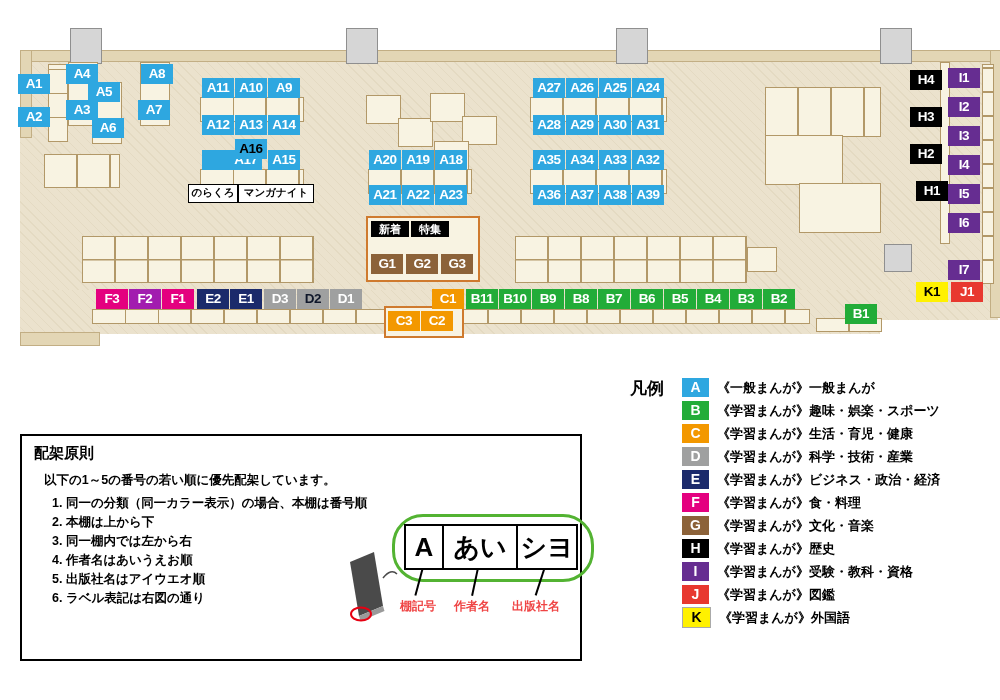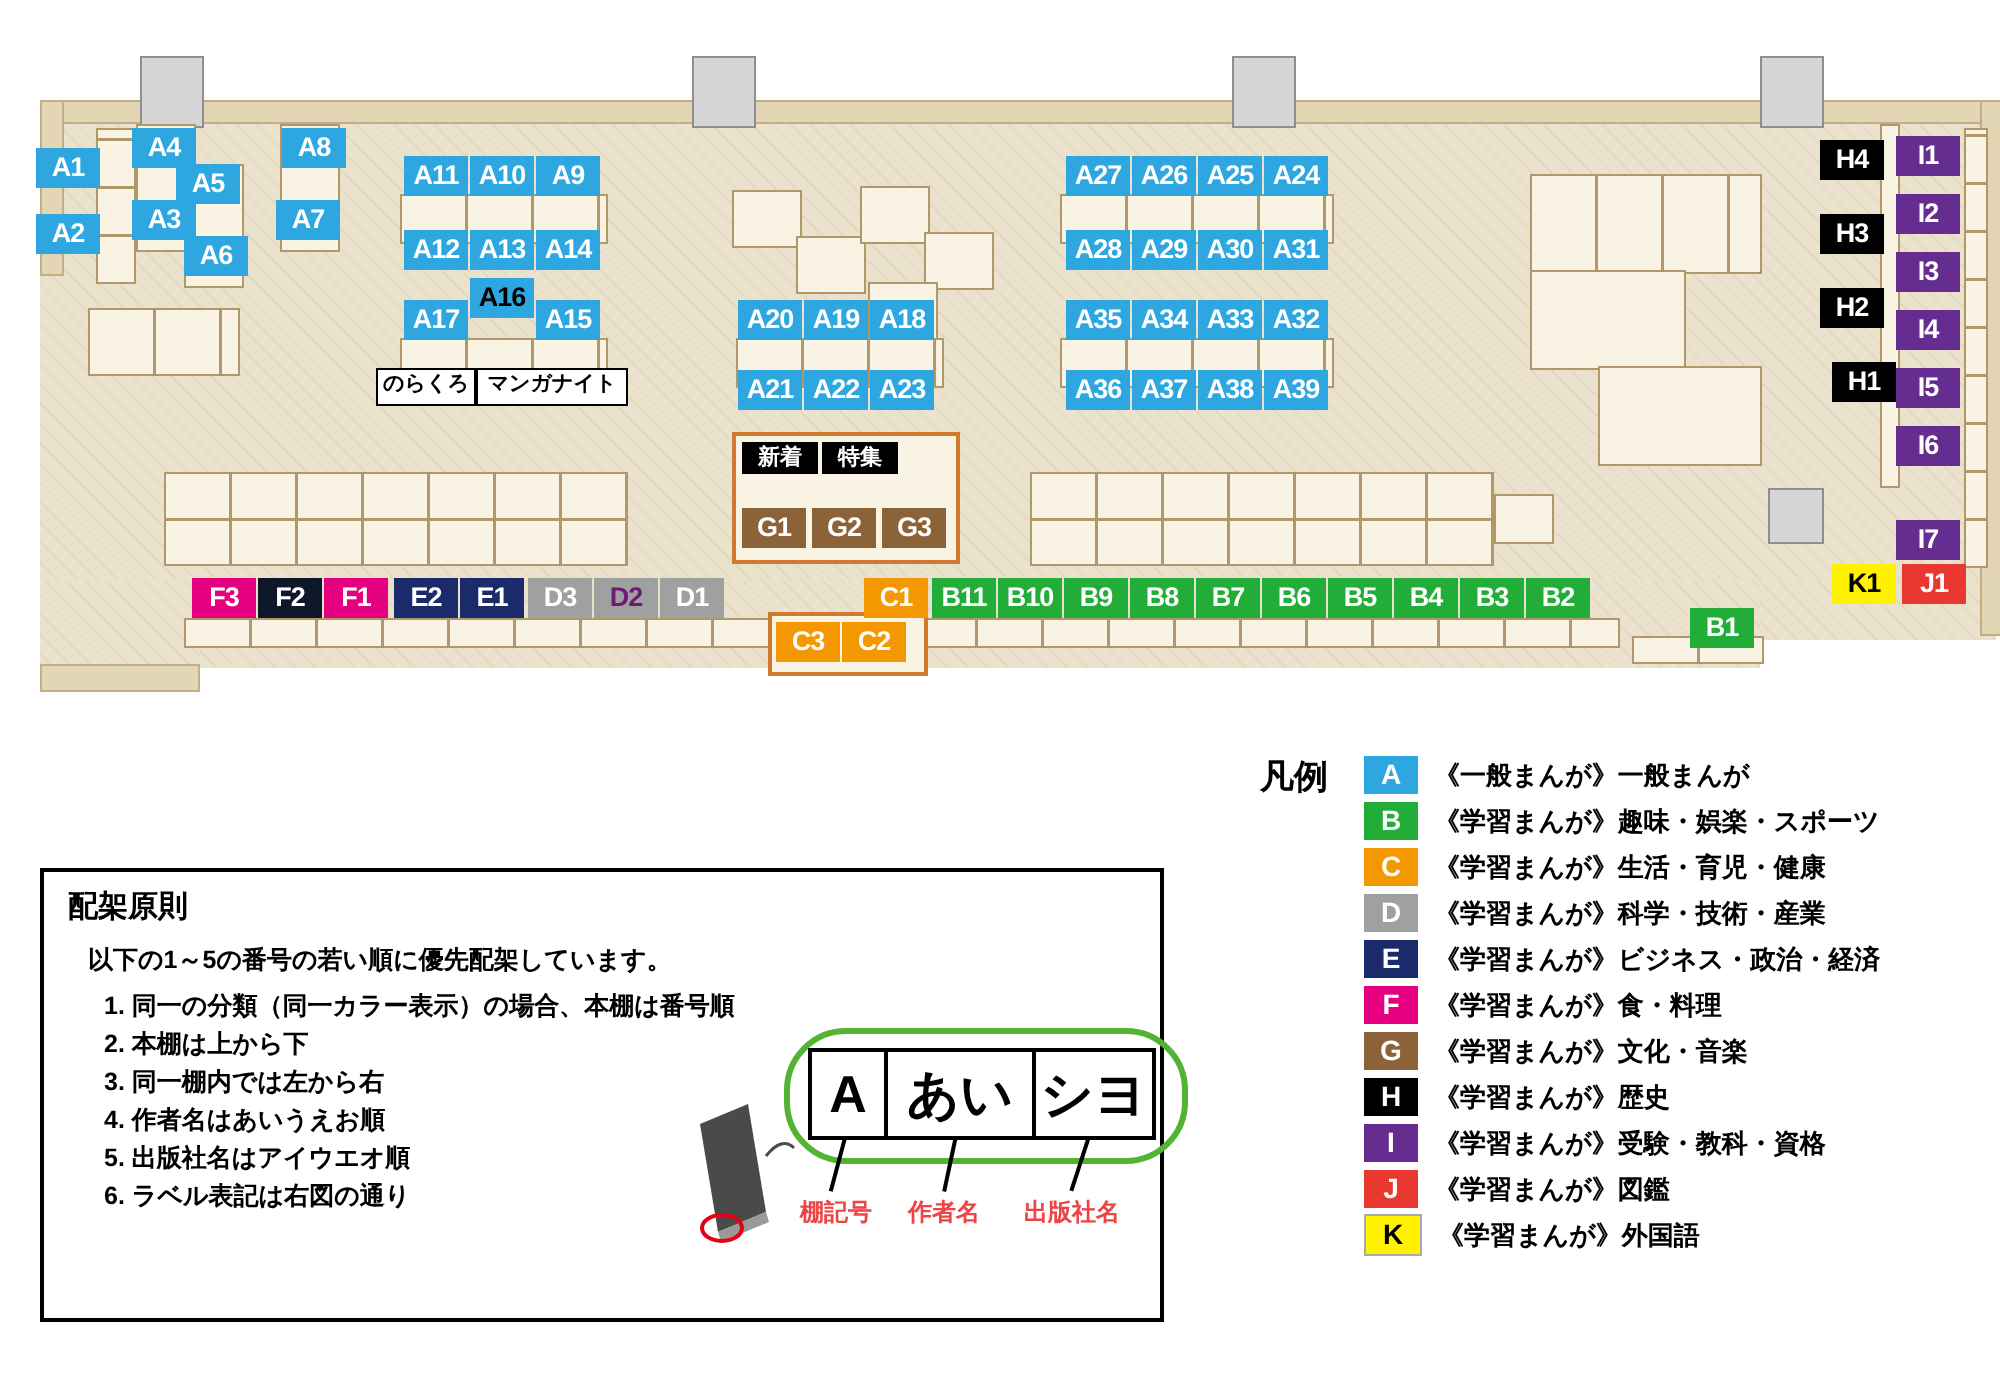--- a/index.html
+++ b/index.html
@@ -102,21 +102,21 @@
       <div class="slabel" style="background: rgb(46, 167, 224); color: rgb(255, 255, 255); left: 88px; top: 82px;">A5</div>
       <div class="slabel" style="background: rgb(46, 167, 224); color: rgb(255, 255, 255); left: 66px; top: 100px;">A3</div>
       <div class="slabel" style="background: rgb(46, 167, 224); color: rgb(255, 255, 255); left: 138px; top: 100px;">A7</div>
       <div class="slabel" style="background: rgb(46, 167, 224); color: rgb(255, 255, 255); left: 92px; top: 118px;">A6</div>
       <div class="slabel" style="background: rgb(46, 167, 224); color: rgb(255, 255, 255); left: 202px; top: 78px;">A11</div>
       <div class="slabel" style="background: rgb(46, 167, 224); color: rgb(255, 255, 255); left: 235px; top: 78px;">A10</div>
       <div class="slabel" style="background: rgb(46, 167, 224); color: rgb(255, 255, 255); left: 268px; top: 78px;">A9</div>
       <div class="slabel" style="background: rgb(46, 167, 224); color: rgb(255, 255, 255); left: 202px; top: 115px;">A12</div>
       <div class="slabel" style="background: rgb(46, 167, 224); color: rgb(255, 255, 255); left: 235px; top: 115px;">A13</div>
       <div class="slabel" style="background: rgb(46, 167, 224); color: rgb(255, 255, 255); left: 268px; top: 115px;">A14</div>
-      <div class="slabel" style="background: rgb(46, 167, 224); color: rgb(255, 255, 255); left: 202px; top: 150px;">A17</div>
+      <div class="slabel" style="background: rgb(46, 167, 224); color: rgb(255, 255, 255); left: 202px; top: 150px; padding-left: 28px;">A17</div>
       <div class="slabel" style="background: rgb(46, 167, 224); color: #000000; left: 235px; top: 139px;">A16</div>
       <div class="slabel" style="background: rgb(46, 167, 224); color: rgb(255, 255, 255); left: 268px; top: 150px;">A15</div>
       <div class="slabel" style="background: rgb(46, 167, 224); color: rgb(255, 255, 255); left: 369px; top: 150px;">A20</div>
       <div class="slabel" style="background: rgb(46, 167, 224); color: rgb(255, 255, 255); left: 402px; top: 150px;">A19</div>
       <div class="slabel" style="background: rgb(46, 167, 224); color: rgb(255, 255, 255); left: 435px; top: 150px;">A18</div>
       <div class="slabel" style="background: rgb(46, 167, 224); color: rgb(255, 255, 255); left: 369px; top: 185px;">A21</div>
       <div class="slabel" style="background: rgb(46, 167, 224); color: rgb(255, 255, 255); left: 402px; top: 185px;">A22</div>
       <div class="slabel" style="background: rgb(46, 167, 224); color: rgb(255, 255, 255); left: 435px; top: 185px;">A23</div>
       <div class="slabel" style="background: rgb(46, 167, 224); color: rgb(255, 255, 255); left: 533px; top: 78px;">A27</div>
       <div class="slabel" style="background: rgb(46, 167, 224); color: rgb(255, 255, 255); left: 566px; top: 78px;">A26</div>
@@ -131,26 +131,26 @@
       <div class="slabel" style="background: rgb(46, 167, 224); color: rgb(255, 255, 255); left: 599px; top: 150px;">A33</div>
       <div class="slabel" style="background: rgb(46, 167, 224); color: rgb(255, 255, 255); left: 632px; top: 150px;">A32</div>
       <div class="slabel" style="background: rgb(46, 167, 224); color: rgb(255, 255, 255); left: 533px; top: 185px;">A36</div>
       <div class="slabel" style="background: rgb(46, 167, 224); color: rgb(255, 255, 255); left: 566px; top: 185px;">A37</div>
       <div class="slabel" style="background: rgb(46, 167, 224); color: rgb(255, 255, 255); left: 599px; top: 185px;">A38</div>
       <div class="slabel" style="background: rgb(46, 167, 224); color: rgb(255, 255, 255); left: 632px; top: 185px;">A39</div>
       <div class="slabel" style="background: rgb(140, 98, 57); color: rgb(255, 255, 255); left: 371px; top: 254px;">G1</div>
       <div class="slabel" style="background: rgb(140, 98, 57); color: rgb(255, 255, 255); left: 406px; top: 254px;">G2</div>
       <div class="slabel" style="background: rgb(140, 98, 57); color: rgb(255, 255, 255); left: 441px; top: 254px;">G3</div>
       <div class="slabel" style="background: rgb(228, 0, 127); color: rgb(255, 255, 255); left: 96px; top: 289px;">F3</div>
-      <div class="slabel" style="background: #0f172a; color: rgb(255, 255, 255); left: 129px; top: 289px;">F2</div>
+      <div class="slabel" style="background: #a21caf; color: rgb(255, 255, 255); left: 129px; top: 289px;">F2</div>
       <div class="slabel" style="background: rgb(228, 0, 127); color: rgb(255, 255, 255); left: 162px; top: 289px;">F1</div>
       <div class="slabel" style="background: rgb(27, 42, 107); color: rgb(255, 255, 255); left: 197px; top: 289px;">E2</div>
       <div class="slabel" style="background: rgb(27, 42, 107); color: rgb(255, 255, 255); left: 230px; top: 289px;">E1</div>
       <div class="slabel" style="background: rgb(159, 160, 160); color: rgb(255, 255, 255); left: 264px; top: 289px;">D3</div>
-      <div class="slabel" style="background: rgb(159, 160, 160); color: #701a75; left: 297px; top: 289px;">D2</div>
+      <div class="slabel" style="background: rgb(159, 160, 160); color: #0f172a; left: 297px; top: 289px;">D2</div>
       <div class="slabel" style="background: rgb(159, 160, 160); color: rgb(255, 255, 255); left: 330px; top: 289px;">D1</div>
       <div class="slabel" style="background: rgb(243, 152, 0); color: rgb(255, 255, 255); left: 432px; top: 289px;">C1</div>
       <div class="slabel" style="background: rgb(34, 172, 56); color: rgb(255, 255, 255); left: 466px; top: 289px;">B11</div>
       <div class="slabel" style="background: rgb(34, 172, 56); color: rgb(255, 255, 255); left: 499px; top: 289px;">B10</div>
       <div class="slabel" style="background: rgb(34, 172, 56); color: rgb(255, 255, 255); left: 532px; top: 289px;">B9</div>
       <div class="slabel" style="background: rgb(34, 172, 56); color: rgb(255, 255, 255); left: 565px; top: 289px;">B8</div>
       <div class="slabel" style="background: rgb(34, 172, 56); color: rgb(255, 255, 255); left: 598px; top: 289px;">B7</div>
       <div class="slabel" style="background: rgb(34, 172, 56); color: rgb(255, 255, 255); left: 631px; top: 289px;">B6</div>
       <div class="slabel" style="background: rgb(34, 172, 56); color: rgb(255, 255, 255); left: 664px; top: 289px;">B5</div>
       <div class="slabel" style="background: rgb(34, 172, 56); color: rgb(255, 255, 255); left: 697px; top: 289px;">B4</div>

